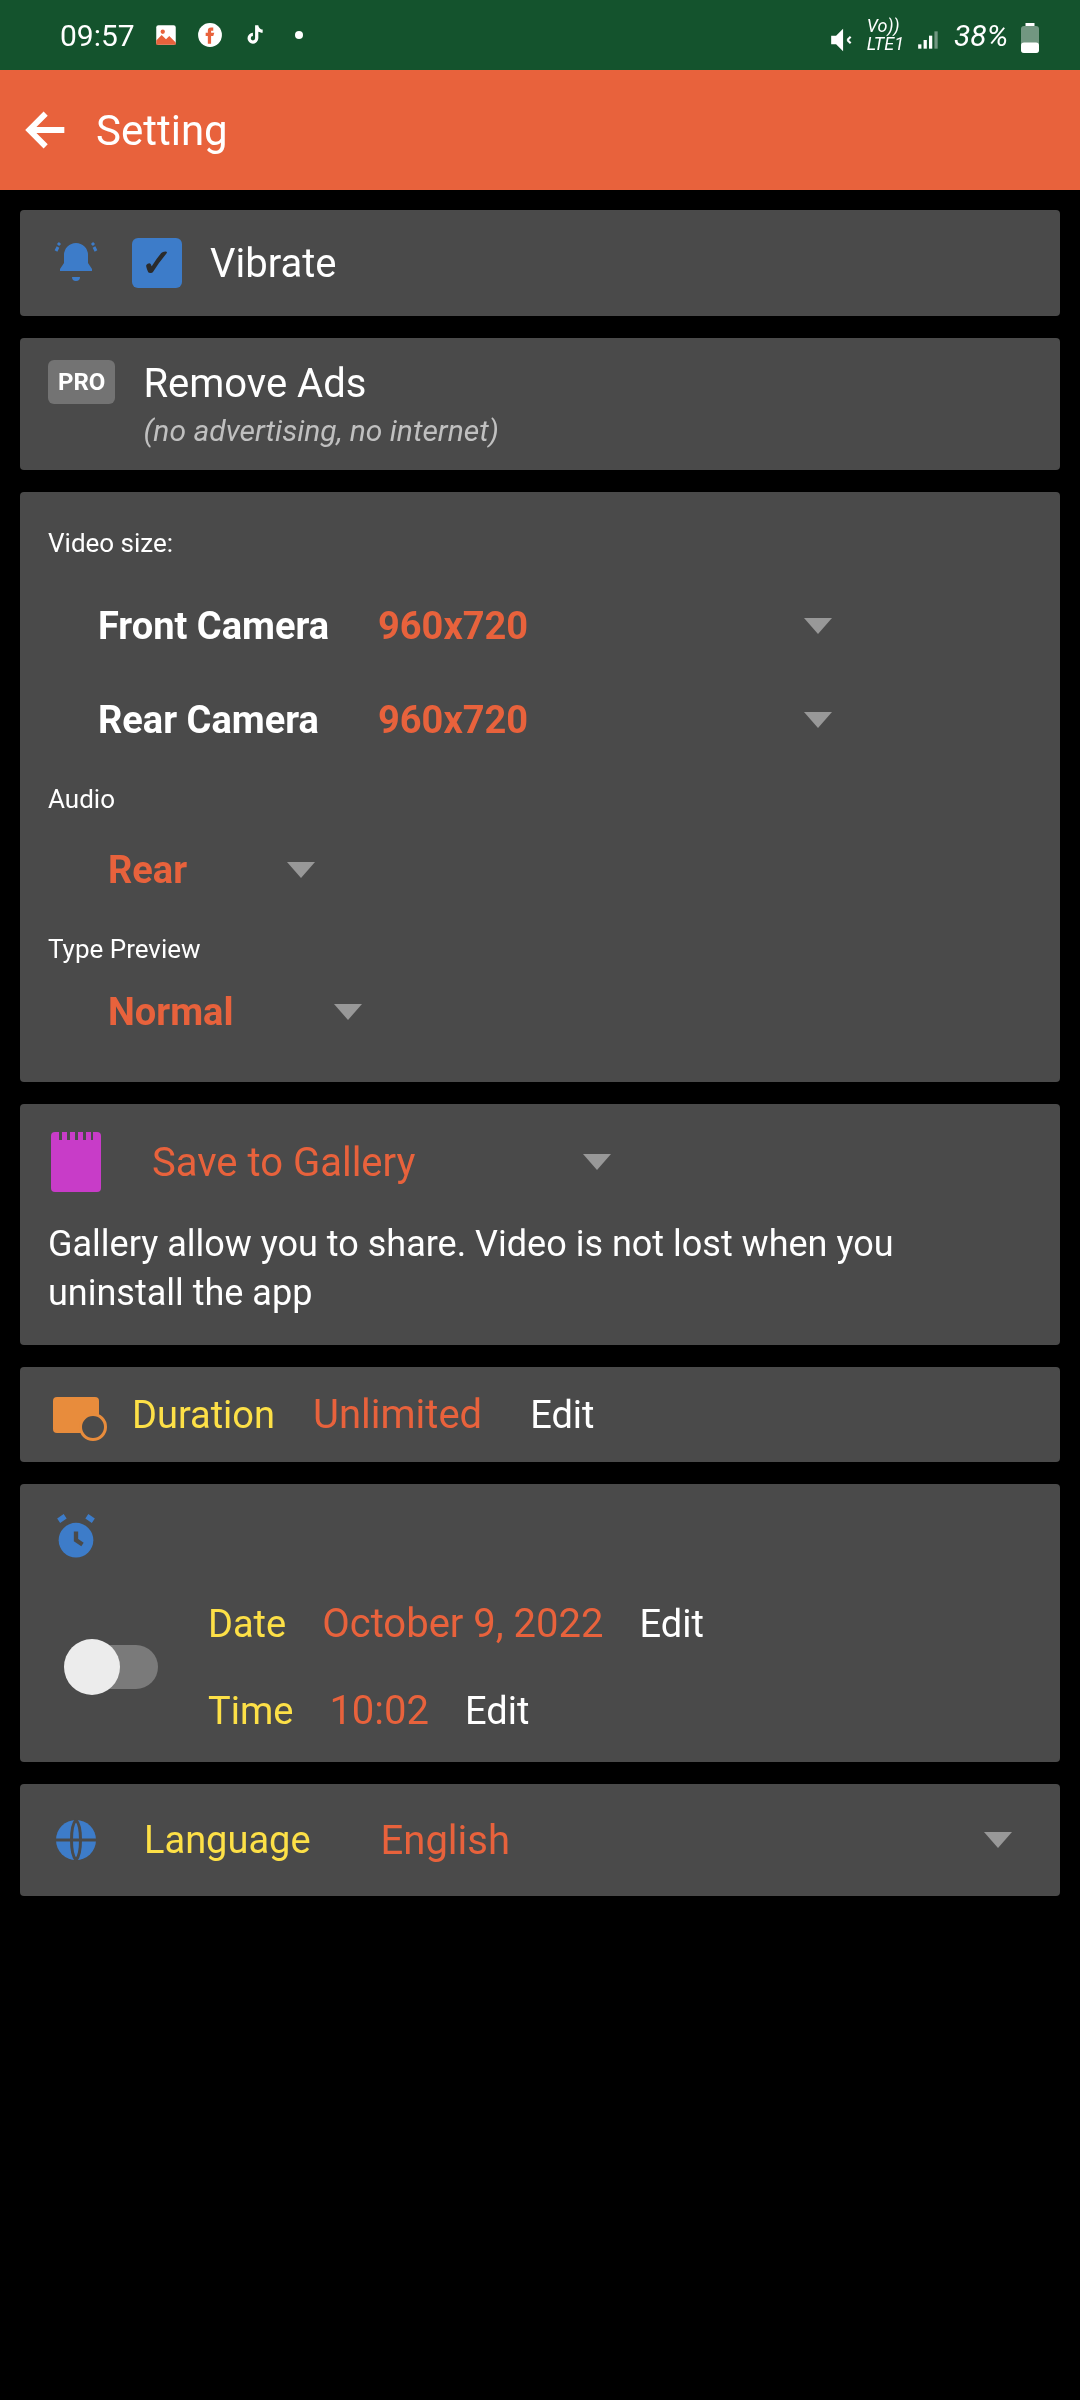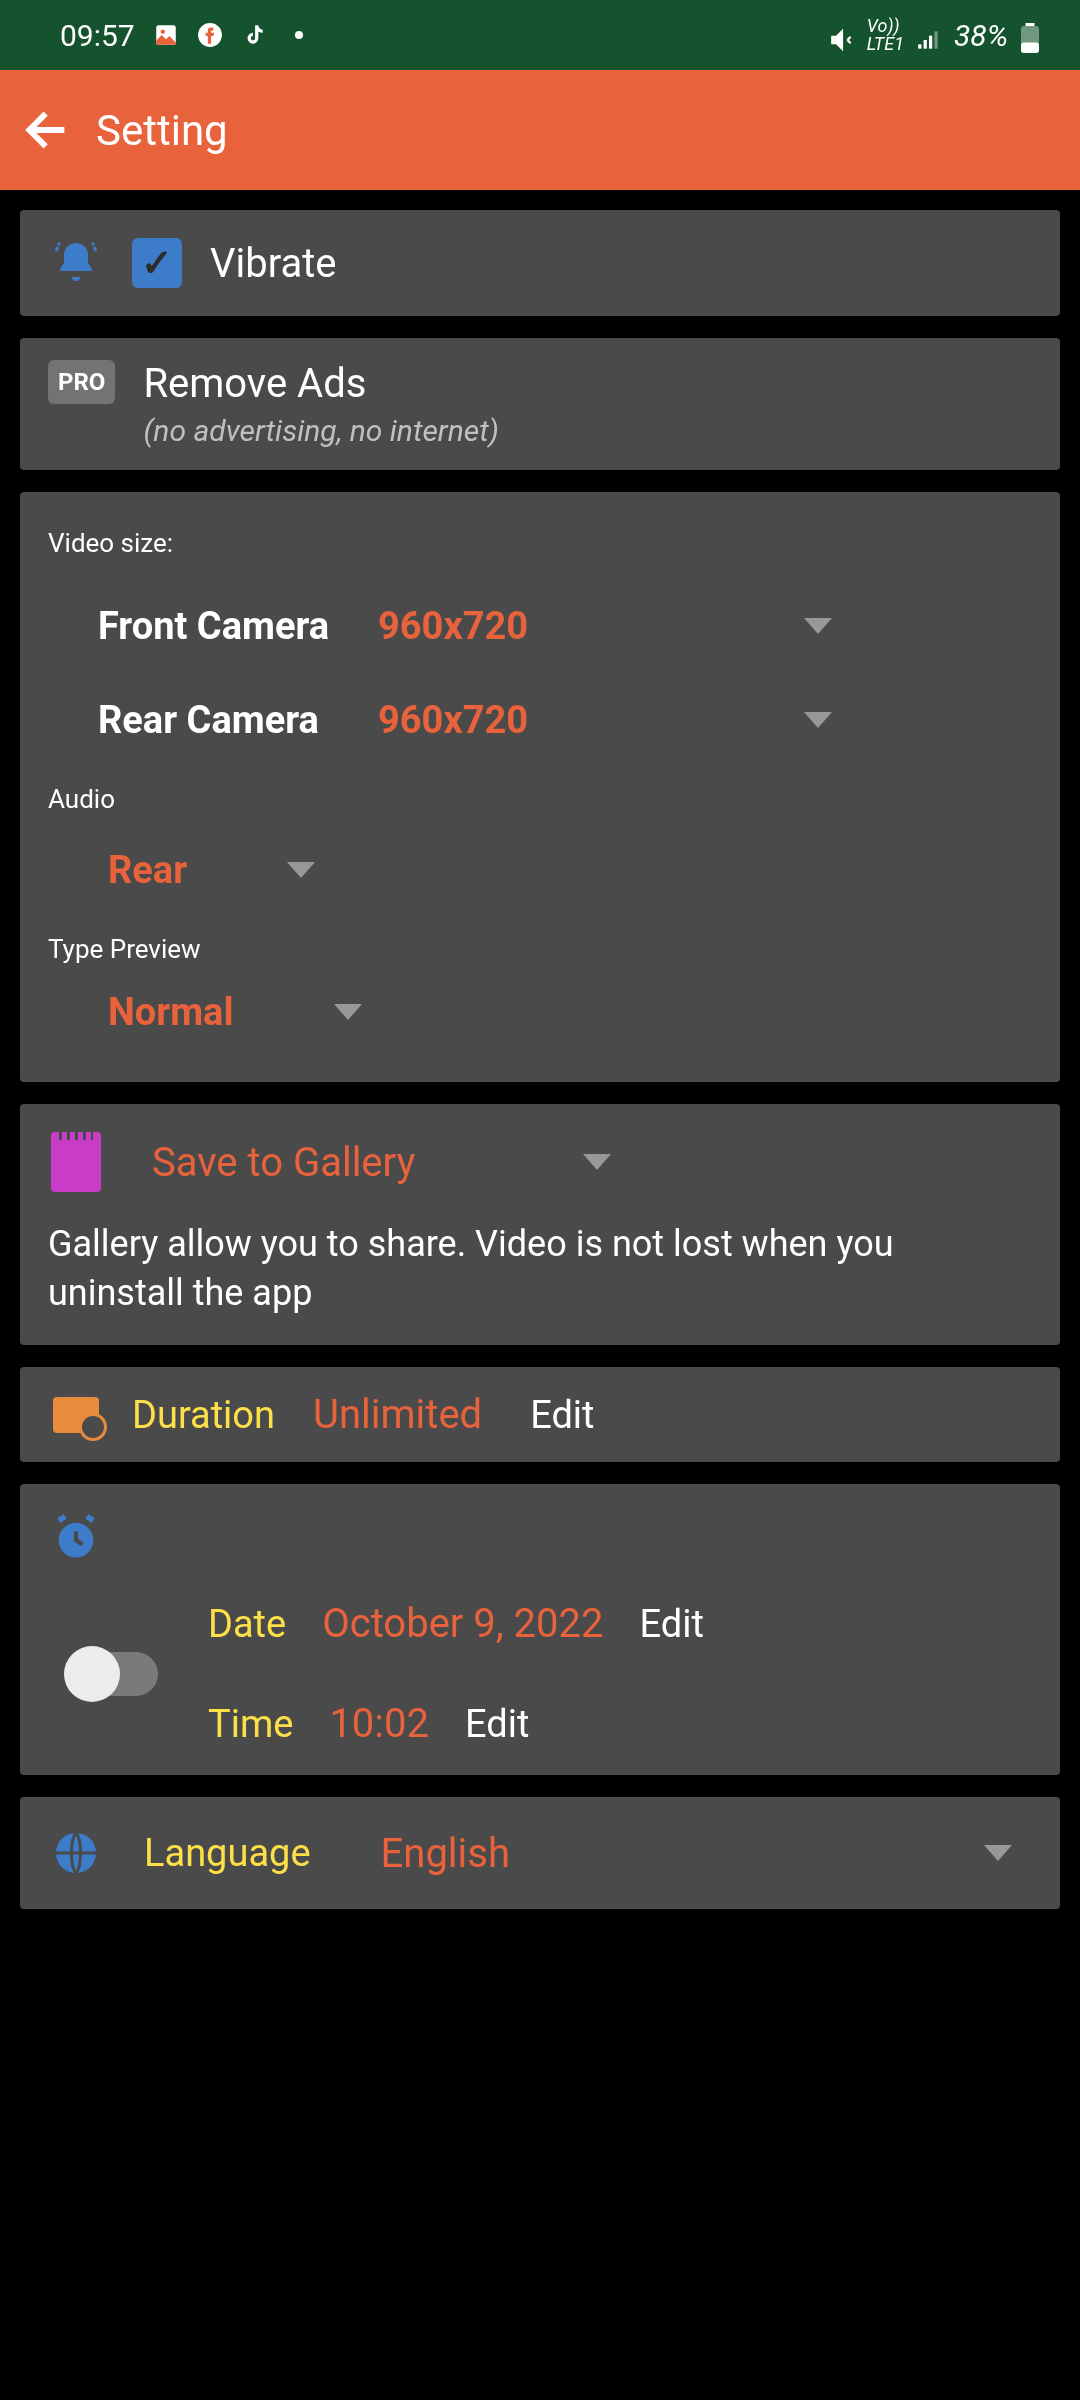--- a/index.html
+++ b/index.html
@@ -283,21 +283,21 @@
             <path d="M12 9v4l3 2" stroke="#4a4a4a" stroke-width="2" fill="none"></path>
             <path d="M4 4l3-2M20 4l-3-2" stroke="#3d7cc9" stroke-width="2.5"></path>
           </svg>
       </span>
     </div>
     <div style="display:flex;align-items:center">
       <div class="toggle">
         <div class="toggle-knob"></div>
       </div>
       <div style="flex:1">
-        <div style="display:flex;align-items:center;gap:36px;margin-bottom:53px">
+        <div style="display:flex;align-items:center;gap:36px;margin-bottom:40px">
           <span class="label-white-md">Date</span>
           <span class="label-orange">October 9, 2022</span>
           <span class="edit-link">Edit</span>
         </div>
         <div style="display:flex;align-items:center;gap:36px">
           <span class="label-white-md">Time</span>
           <span class="label-orange">10:02</span>
           <span class="edit-link">Edit</span>
         </div>
       </div>

